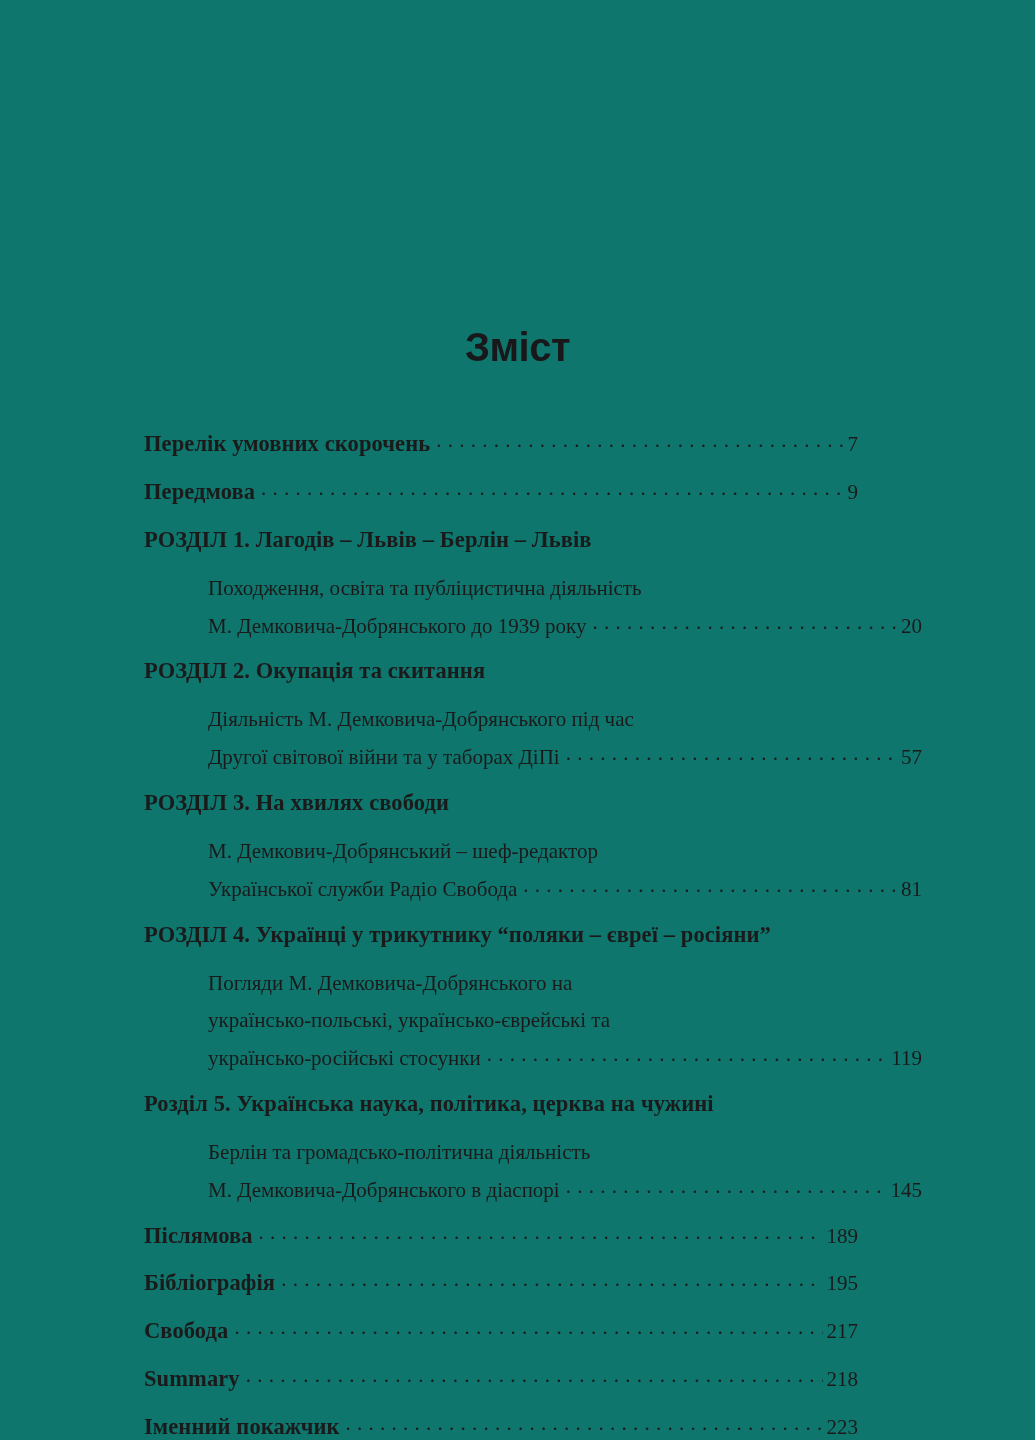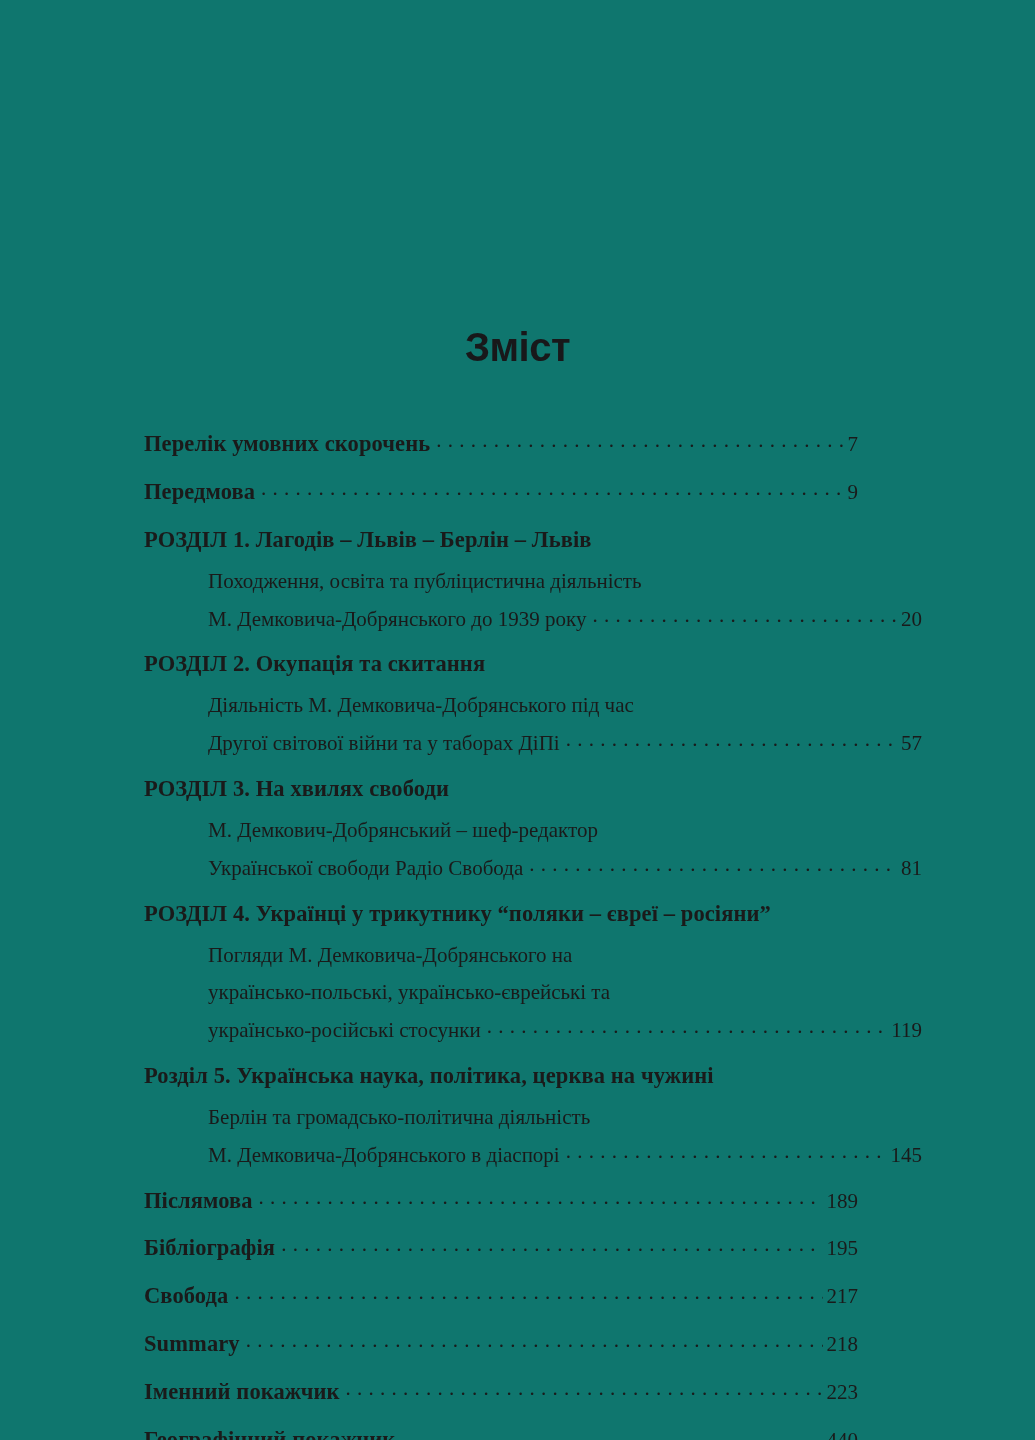--- a/index.html
+++ b/index.html
@@ -116,21 +116,21 @@
   .toc-entry.simple .toc-line.heading .txt {
     font-size: 22.5px;
   }
 
   
   .toc-entry.chapter {
     margin-bottom: 14px;
   }
 
   .toc-line.heading + .toc-line.sub {
-    margin-top: 11px;
+    margin-top: 18px;
   }
 
   .toc-line.sub + .toc-line.sub {
     margin-top: 8px;
   }
 </style>
 </head>
 <body>
 
 <div id="page">
@@ -179,21 +179,21 @@
         </div>
       </div>
       <div class="toc-entry chapter">
         <div class="toc-line heading">
           <span class="txt">РОЗДІЛ 3. На хвилях свободи</span>
         </div>
         <div class="toc-line sub">
           <span class="txt">М. Демкович-Добрянський – шеф-редактор</span>
         </div>
         <div class="toc-line sub">
-          <span class="txt">Української свободи Радіо Свобода</span>
+          <span class="txt">Української служби Радіо Свобода</span>
           <span class="leader"></span>
           <span class="pageno">81</span>
         </div>
       </div>
       <div class="toc-entry chapter">
         <div class="toc-line heading">
           <span class="txt">РОЗДІЛ 4. Українці у трикутнику “поляки – євреї – росіяни”</span>
         </div>
         <div class="toc-line sub">
           <span class="txt">Погляди М. Демковича-Добрянського на</span>

